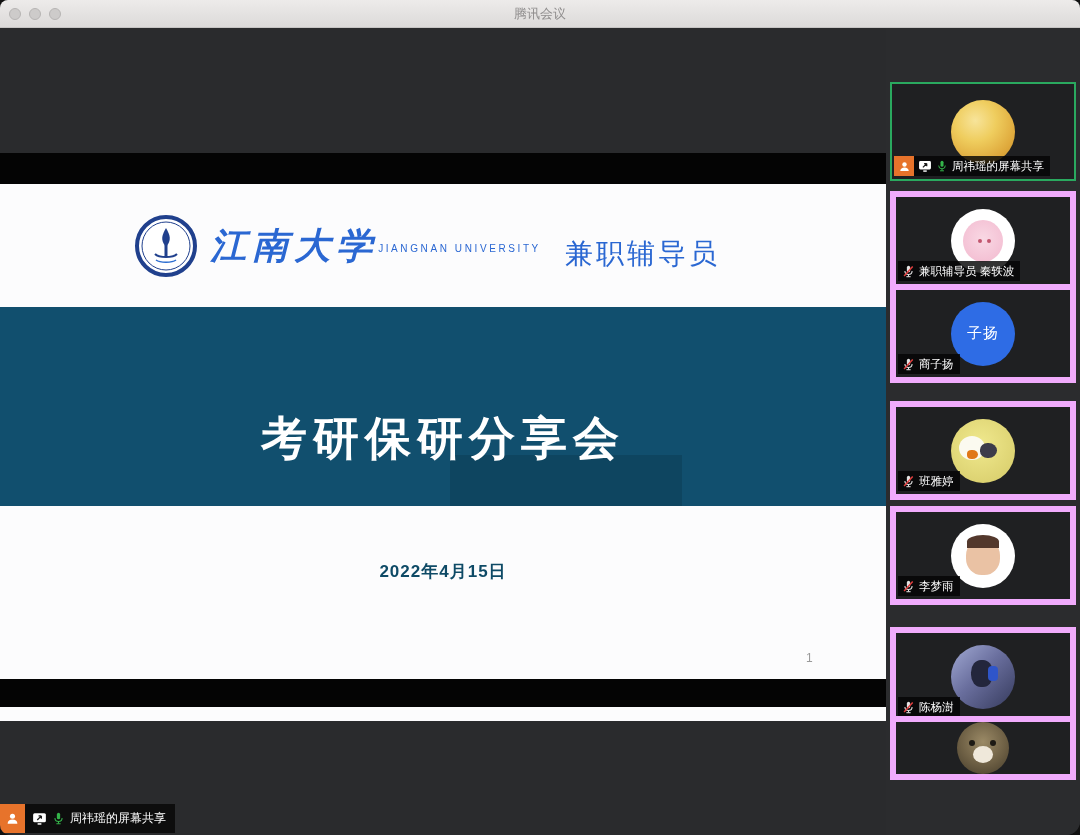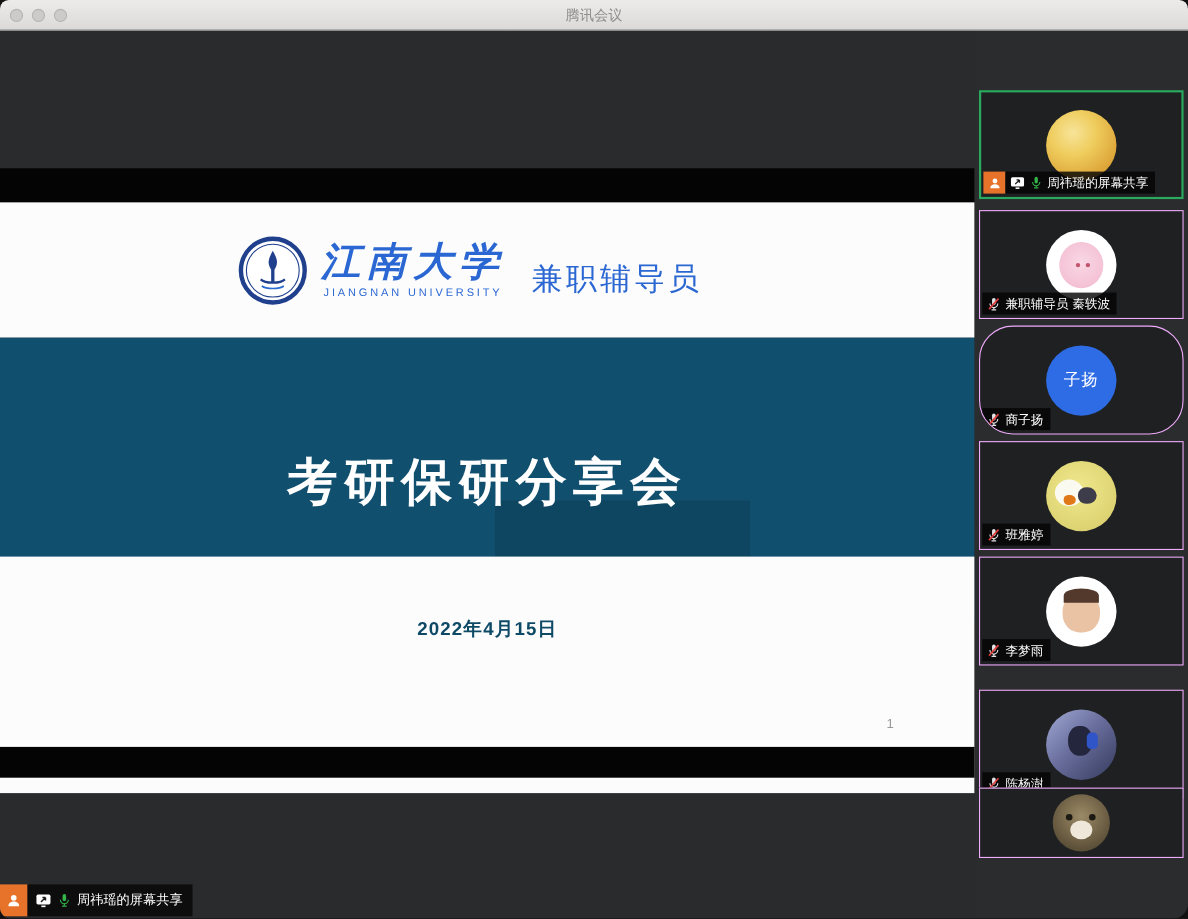--- a/index.html
+++ b/index.html
@@ -22,37 +22,37 @@
   .band{position:absolute;left:0;width:886px;}
   .band-black-top{top:125px;height:31px;background:#040404;}
   .slide-white-top{top:156px;height:123px;background:#fcfcfd;display:flex;align-items:center;justify-content:center;}
   .slide-teal{top:279px;height:256px;background:#114f6e;display:flex;align-items:center;justify-content:center;overflow:hidden;}
   .slide-white-bottom{top:478px;height:215px;background:#fcfcfd;}
   .band-black-bottom{top:651px;height:28px;background:#040404;}
   .teal-patch{position:absolute;left:450px;top:148px;width:232px;height:51px;background:rgba(0,0,0,0.12);}
   .slide-title{position:relative;margin-top:8px;font-size:46px;font-weight:bold;color:#ffffff;letter-spacing:6px;}
   .logo-row{display:flex;align-items:center;gap:12px;transform:translateX(-16px);}
   .emblem{width:64px;height:64px;flex:0 0 64px;}
-  .univ-block{display:flex;flex-direction:column;align-items:center;}
+  .univ-block{display:flex;flex-direction:row;align-items:center;}
   .univ-cn{font-family:"Liberation Serif", serif;font-style:italic;font-weight:bold;font-size:36px;color:#2a67d2;letter-spacing:6px;line-height:1;}
   .univ-en{font-size:10px;font-weight:normal;color:#2a67d2;letter-spacing:2.6px;margin-top:5px;}
   .college{font-size:28px;color:#2a67d2;letter-spacing:3px;margin-left:12px;margin-top:16px;}
   .slide-date{position:absolute;top:54px;left:0;width:100%;text-align:center;
     font-size:17px;font-weight:bold;color:#0e4a66;letter-spacing:1px;}
   .page-num{position:absolute;top:145px;left:806px;font-size:12px;color:#9a9a9a;}
   
   .presenter-overlay{position:absolute;left:0;top:776px;height:29px;display:flex;align-items:stretch;}
   .host-badge-lg{width:25px;background:#e7732b;display:flex;align-items:center;justify-content:center;}
   .overlay-pill{background:rgba(8,8,8,0.85);display:flex;align-items:center;gap:5px;padding:0 9px 0 7px;}
   .overlay-pill .pname{color:#fff;font-size:12px;white-space:nowrap;}
   
   .sidebar{position:absolute;left:886px;top:28px;width:194px;height:807px;background:#2b2c2e;}
-  .tile{position:absolute;left:4px;width:186px;height:99px;background:#1f2022;border:1px solid #f0abfc;overflow:hidden;}
+  .tile{position:absolute;left:4px;width:186px;height:99px;background:#1f2022;border:6px solid #f0abfc;overflow:hidden;}
   .tile.active{border:2px solid #2aa95f;}
-  .t1{top:54px;}.t2{top:163px;}.t3{top:268px;border-radius:31px;}.t4{top:373px;}.t5{top:478px;}.t6{top:551px;margin-top:48px;}
+  .t1{top:54px;}.t2{top:163px;}.t3{top:256px;}.t4{top:373px;}.t5{top:478px;}.t6{top:551px;margin-top:48px;}
   .t7{top:688px;height:64px;}
   .tile-avatar-wrap{display:flex;align-items:center;justify-content:center;height:100%;}
   .avatar{width:64px;height:64px;border-radius:50%;position:relative;overflow:hidden;
     display:flex;align-items:center;justify-content:center;color:#fff;font-size:15px;letter-spacing:1px;}
   .t7 .avatar{width:52px;height:52px;}
   [data-avatar="golden-moon"]{background:radial-gradient(circle at 38% 32%, #f7e49a 0%, #efcd5e 35%, #dfa93c 70%, #c08a25 100%);}
   [data-avatar="pink-cartoon"]{background:#ffffff;}
   [data-avatar="pink-cartoon"]::before{content:"";position:absolute;width:40px;height:42px;left:12px;top:11px;
     border-radius:50%;background:radial-gradient(circle at 50% 45%, #f9d8e4, #f2b8ce);}
   [data-avatar="pink-cartoon"]::after{content:"";position:absolute;width:4px;height:4px;border-radius:50%;

